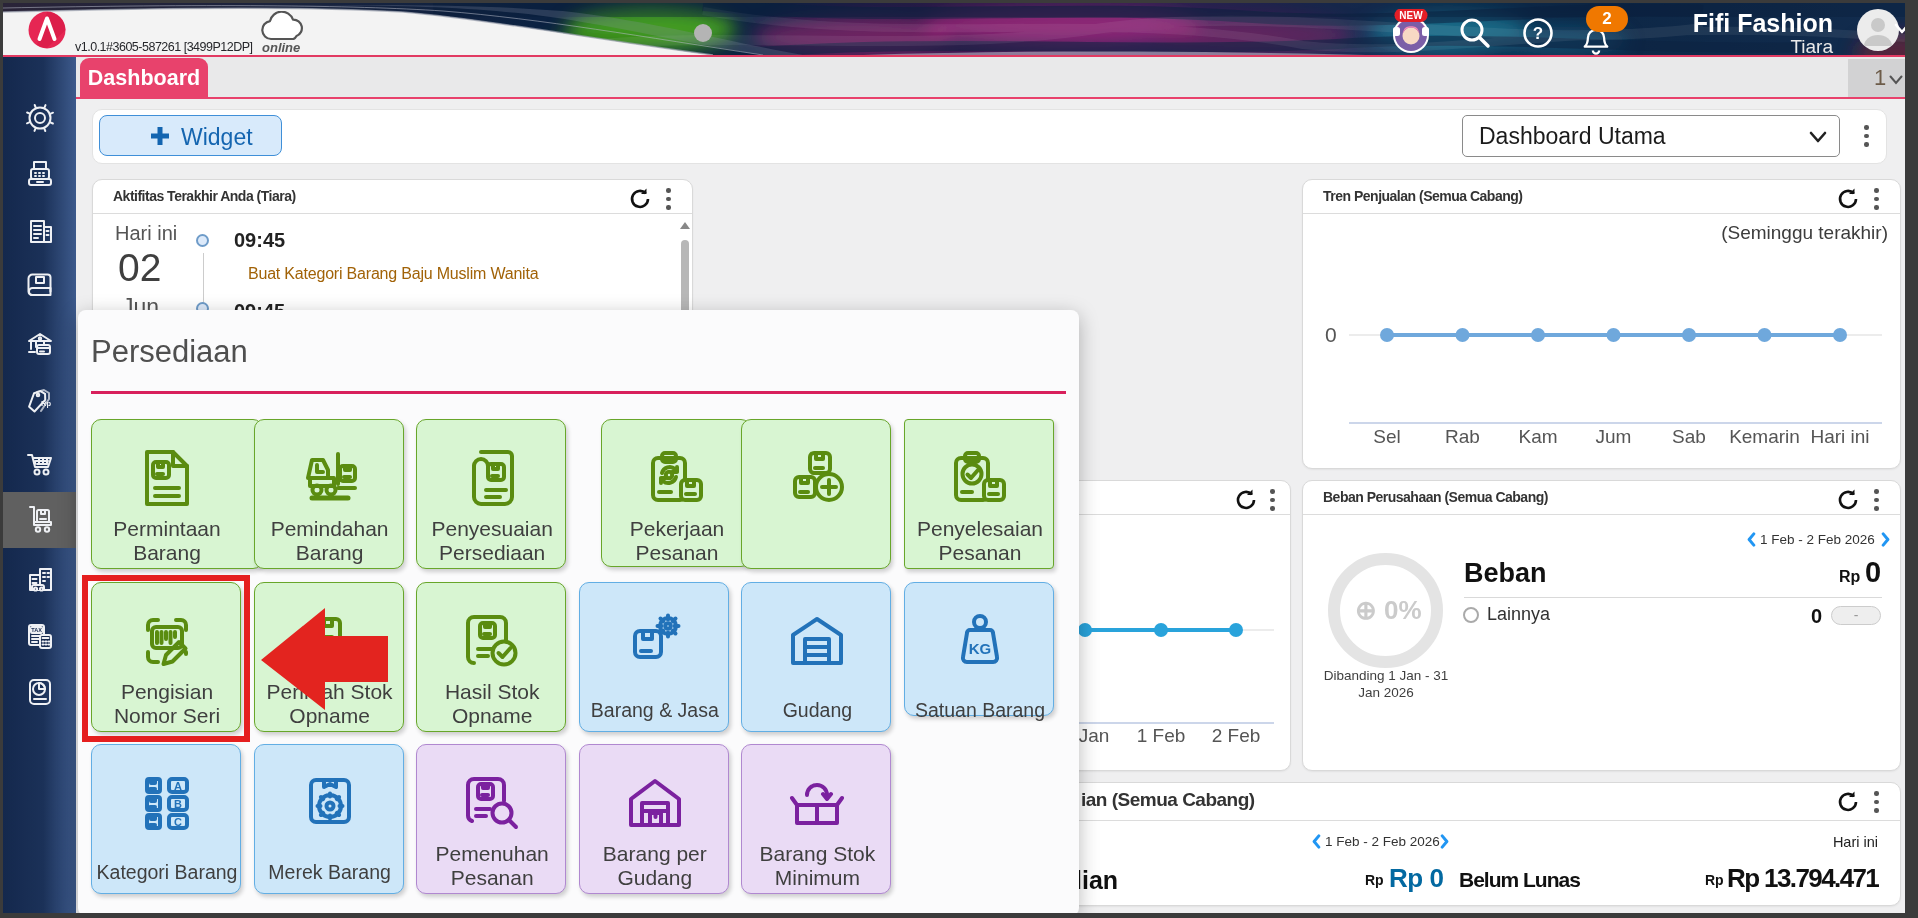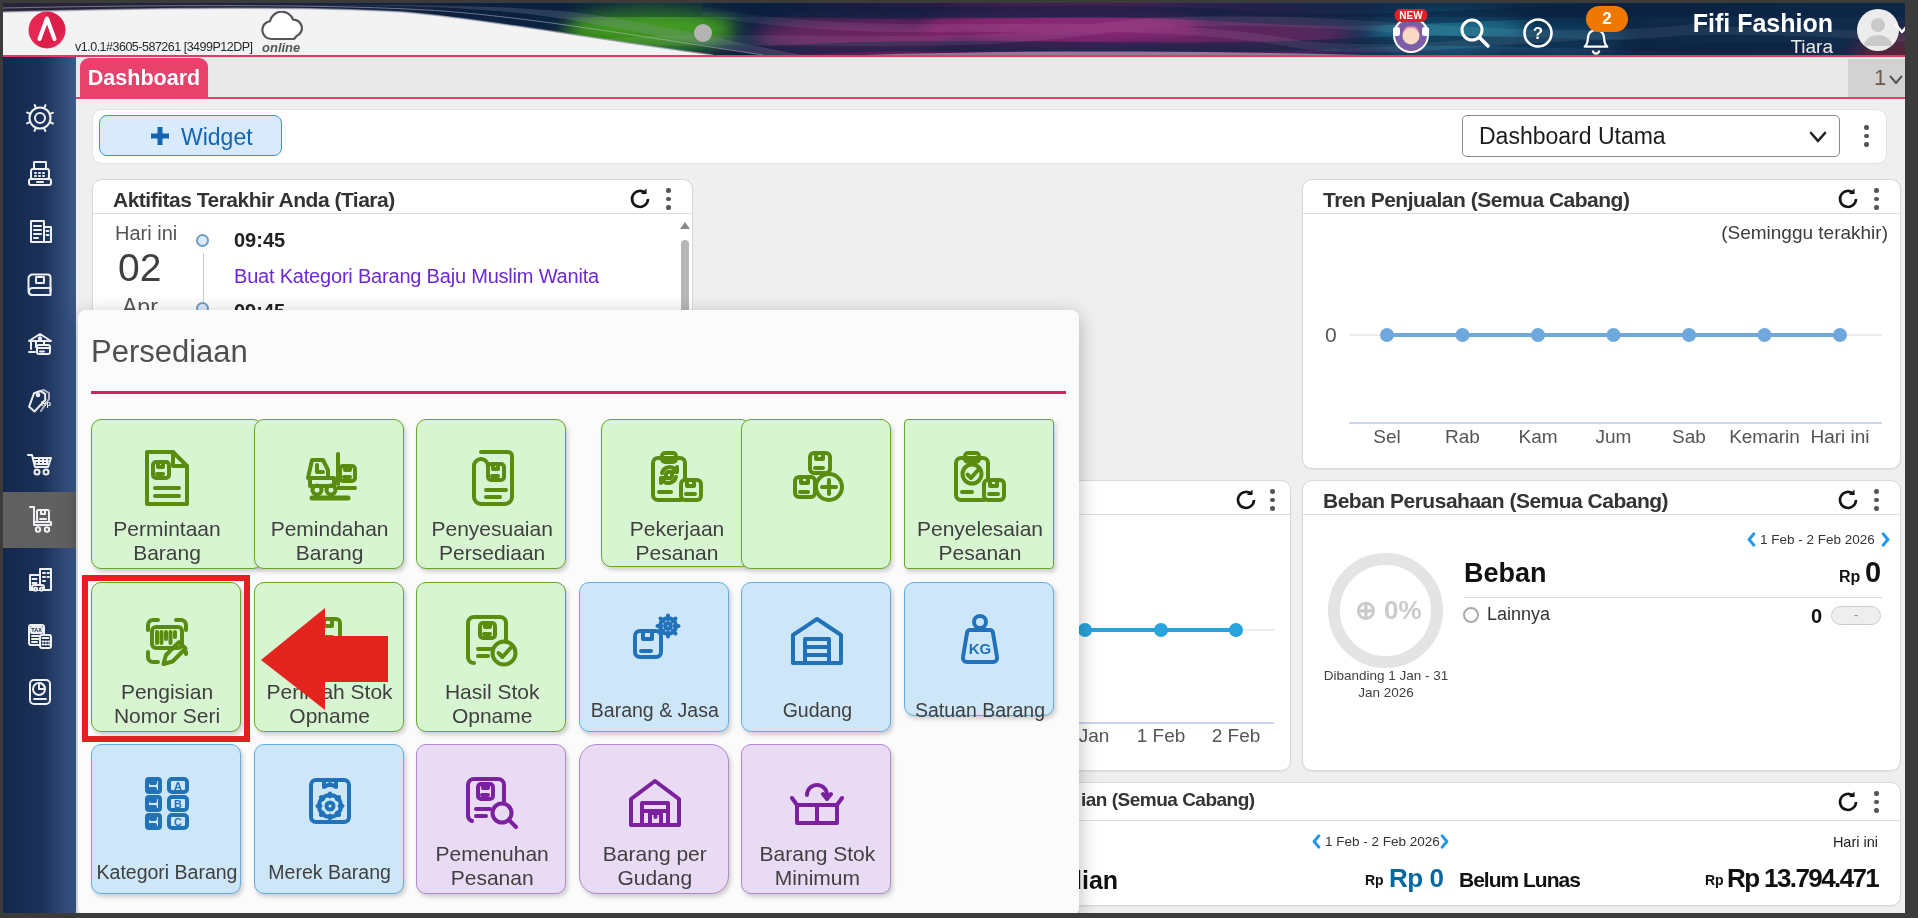--- a/index.html
+++ b/index.html
@@ -1,21 +1,21 @@
 <!DOCTYPE html>
 <html><head>
 <meta charset="utf-8">
 <style>
   * { margin:0; padding:0; box-sizing:border-box; }
   html,body { width:1918px; height:918px; overflow:hidden; }
   body { background:#3b3b3b; font-family:"Liberation Sans", sans-serif; position:relative; }
   #win { position:absolute; left:3px; top:3px; width:1902px; height:910px; background:#efeff0; overflow:hidden; }
   .abs { position:absolute; }
   .card { position:absolute; background:#fff; border:1px solid #d9d9d9; border-radius:10px; box-shadow:0 1px 2px rgba(0,0,0,.06); }
-  .ctitle { position:absolute; left:20px; top:8px; font-size:21px; font-weight:bold; color:#333; letter-spacing:-0.5px; }
+  .ctitle { position:absolute; left:20px; top:8px; font-size:14px; font-weight:bold; color:#333; letter-spacing:-0.5px; }
   .cdivider { position:absolute; left:0; right:0; top:33px; border-top:1px solid #dcdcdc; }
   .kebab { position:absolute; top:8px; right:21px; width:5px; }
   .kebab span { display:block; width:4.5px; height:4.5px; border-radius:50%; background:#555; margin:0 0 4px 0; }
   .refresh { position:absolute; top:7px; right:40px; width:24px; height:24px; }
 </style>
 </head>
 <body>
 <div id="win">
 
   <div class="abs" id="header" style="left:0;top:0;width:1902px;height:52px;background:#0e2746;overflow:hidden;">
@@ -252,26 +252,26 @@
         <path d="M18.5 1.5 l0 5.5 -5.5 0z" fill="#111"></path>
       </svg>
     <div class="kebab">
         <span></span>
         <span></span>
         <span></span>
       </div>
     <div class="cdivider"></div>
     <div class="abs" style="left:22px;top:42px;font-size:20px;color:#555;">Hari ini</div>
     <div class="abs" style="left:25px;top:66px;font-size:39px;color:#3f3f3f;">02</div>
-    <div class="abs" style="left:29px;top:114px;font-size:23px;color:#555;">Apr</div>
+    <div class="abs" style="left:29px;top:114px;font-size:23px;color:#555;">Jun</div>
     <div class="abs" style="left:103px;top:54px;width:13px;height:13px;border:2.5px solid #6f9cc9;border-radius:50%;background:#ddeafa;"></div>
     <div class="abs" style="left:110px;top:73px;width:1px;height:50px;background:#ccc;"></div>
     <div class="abs" style="left:103px;top:122px;width:13px;height:13px;border:2.5px solid #6f9cc9;border-radius:50%;background:#ddeafa;"></div>
     <div class="abs" style="left:141px;top:49px;font-size:20px;font-weight:bold;color:#222;">09:45</div>
-    <div class="abs" style="left:141px;top:85px;font-size:20px;letter-spacing:-0.2px;color:#6d28d9;">Buat Kategori Barang Baju Muslim Wanita</div>
+    <div class="abs" style="left:155px;top:85px;font-size:16px;letter-spacing:-0.2px;color:#a16207;">Buat Kategori Barang Baju Muslim Wanita</div>
     <div class="abs" style="left:141px;top:120px;font-size:20px;font-weight:bold;color:#222;">09:45</div>
     <div class="abs" style="left:587px;top:42px;width:0;height:0;border-left:5px solid transparent;border-right:5px solid transparent;border-bottom:7px solid #888;"></div>
     <div class="abs" style="left:588px;top:60px;width:8px;height:74px;background:#b7b7b7;border-radius:4px;"></div>
   </div>
 
 
   <div class="card" id="cardC" style="left:1299px;top:176px;width:599px;height:290px;">
     <div class="ctitle">Tren Penjualan (Semua Cabang)</div>
     <svg class="refresh" viewBox="0 0 24 24">
         <path d="M20 12 a8 8 0 1 1 -2.3-5.7" fill="none" stroke="#111" stroke-width="2.6"></path>
@@ -606,21 +606,21 @@
               <rect x="18" y="13" width="15" height="15" rx="3"></rect>
               <path d="M23 13 v4 h5 v-4"></path>
               <path d="M22 24 h6"></path>
               <path d="M16 38 h14 M16 45 h10"></path>
               <circle cx="42" cy="42" r="9.5"></circle>
               <path d="M49 49 l7 7"></path>
             </g>
           </svg>
           <div style="position:absolute;left:-6px;width:162px;top:97px;text-align:center;font-size:21px;line-height:24px;color:#3f3f3f;">Pemenuhan<br>Pesanan</div>
         </div>
-    <div style="position:absolute;left:500.8px;top:434.4px;width:150px;height:150px;background:#eadbf5;border:1.5px solid #b088d0;border-radius:18px;box-shadow:2px 3px 4px rgba(0,0,0,.18);">
+    <div style="position:absolute;left:500.8px;top:434.4px;width:150px;height:150px;background:#eadbf5;border:1.5px solid #b088d0;border-radius:10px;box-shadow:2px 3px 4px rgba(0,0,0,.18);">
           <svg width="64" height="64" viewBox="0 0 64 64" style="position:absolute;left:43px;top:26px;">
             <g fill="none" stroke="#7b219f" stroke-width="4" stroke-linecap="round" stroke-linejoin="round">
               <path d="M8 28 L32 10 L56 28 V54 H8 Z"></path>
               <rect x="19" y="32" width="26" height="22"></rect>
               <path d="M19 40 h26"></path>
               <rect x="27" y="42" width="11" height="12"></rect>
               <path d="M32.5 42 v4"></path>
             </g>
           </svg>
           <div style="position:absolute;left:-6px;width:162px;top:97px;text-align:center;font-size:21px;line-height:24px;color:#3f3f3f;">Barang per<br>Gudang</div>

